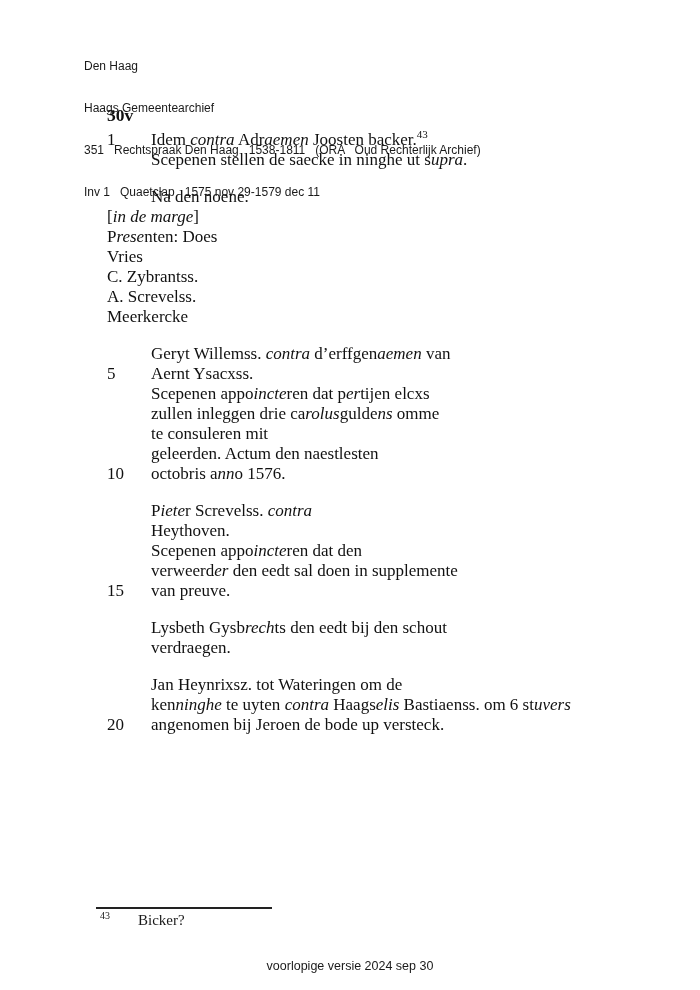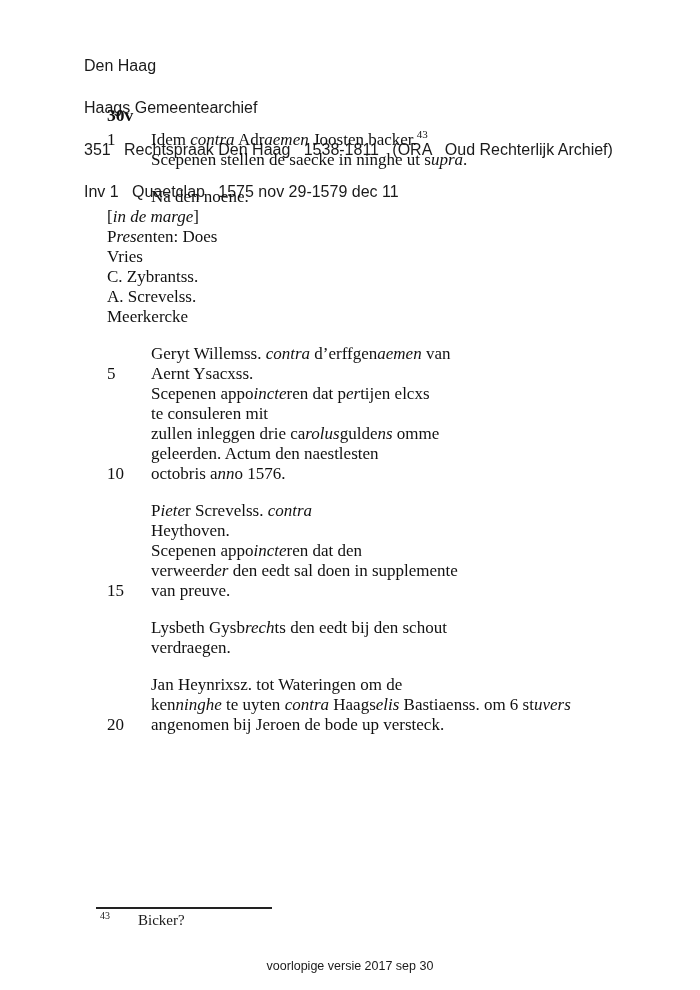--- a/index.html
+++ b/index.html
@@ -11,21 +11,21 @@
     color: #111111;
     font-family: "Liberation Serif", serif;
     overflow: hidden;
   }
   
   .archive-header {
     position: absolute;
     left: 84px;
     top: 31px;
     font-family: "Liberation Sans", sans-serif;
-    font-size: 16px;
+    font-size: 12px;
     line-height: 14px;
     white-space: pre-wrap;
     color: #1a1a1a;
   }
   
   .transcript {
     position: absolute;
     left: 4px;
     top: 104px;
     right: 0;
@@ -121,22 +121,22 @@
         <div class="line flush"><span>[</span><span class="i">in de marge</span><span>]</span></div>
         <div class="line flush"><span>P</span><span class="i">rese</span><span>nten: Does</span></div>
         <div class="line flush"><span>Vries</span></div>
         <div class="line flush"><span>C. Zybrantss.</span></div>
         <div class="line flush"><span>A. Screvelss.</span></div>
         <div class="line flush"><span>Meerkercke</span></div>
         <div class="line blank"></div>
         <div class="line"><span>Geryt Willemss. </span><span class="i">contra</span><span> d’erffgen</span><span class="i">aemen</span><span> van</span></div>
         <div class="line"><span class="num">5</span><span>Aernt Ysacxss.</span></div>
         <div class="line"><span>Scepenen appo</span><span class="i">incte</span><span>ren dat p</span><span class="i">er</span><span>tijen elcxs</span></div>
+        <div class="line"><span>zullen inleggen drie ca</span><span class="i">rolus</span><span>gulde</span><span class="i">ns</span><span> omme</span></div>
         <div class="line"><span>te consuleren mit</span></div>
-        <div class="line"><span>zullen inleggen drie ca</span><span class="i">rolus</span><span>gulde</span><span class="i">ns</span><span> omme</span></div>
         <div class="line"><span>geleerden. Actum den naestlesten</span></div>
         <div class="line"><span class="num">10</span><span>octobris a</span><span class="i">nn</span><span>o 1576.</span></div>
         <div class="line blank"></div>
         <div class="line"><span>P</span><span class="i">iete</span><span>r Screvelss. </span><span class="i">contra</span></div>
         <div class="line"><span>Heythoven.</span></div>
         <div class="line"><span>Scepenen appo</span><span class="i">incte</span><span>ren dat den</span></div>
         <div class="line"><span>verweerd</span><span class="i">er</span><span> den eedt sal doen in supplemente</span></div>
         <div class="line"><span class="num">15</span><span>van preuve.</span></div>
         <div class="line blank"></div>
         <div class="line"><span>Lysbeth Gysb</span><span class="i">rech</span><span>ts den eedt bij den schout</span></div>
@@ -147,18 +147,18 @@
         <div class="line"><span class="num">20</span><span>angenomen bij Jeroen de bode up versteck.</span></div>
       </div>
   </div>
 
   <div class="footnote-area">
     <div class="fn-rule"></div>
     <div class="fn-line"><span class="fn-marker">43</span><span class="fn-text">Bicker?</span></div>
   </div>
 
   <div class="version-footer">
-    <div>voorlopige versie 2017 sep 30</div>
+    <div>voorlopige versie 2024 sep 30</div>
     
     
   </div>
 
 </div>
 
 </body></html>

